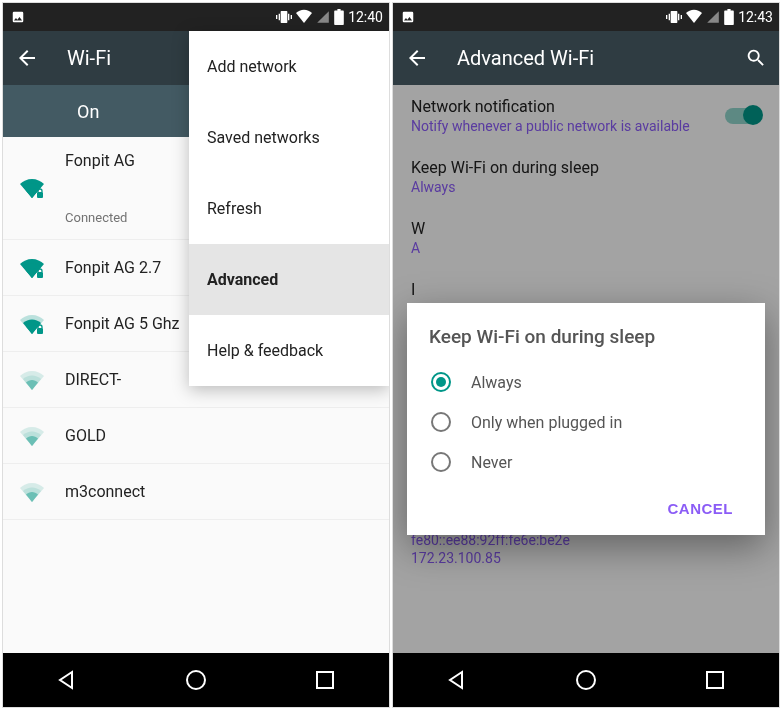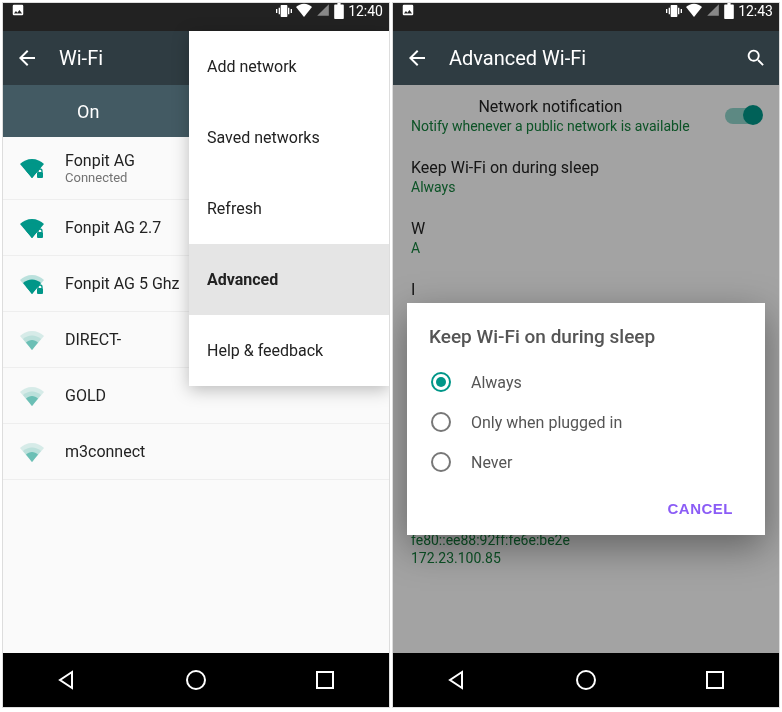--- a/index.html
+++ b/index.html
@@ -1,42 +1,42 @@
 <!DOCTYPE html>
 <html><head>
 <meta charset="utf-8">
 <style>
   * { box-sizing: border-box; margin: 0; padding: 0; }
   body { background: #fff; font-family: Roboto, Arial, sans-serif; width: 782px; height: 712px; overflow: hidden; }
   .container { display: flex; gap: 2px; padding: 2px; }
   .phone { width: 388px; height: 706px; background: #fff; border: 1px solid #ddd; position: relative; overflow: hidden; }
-  .statusbar { height: 28px; background: #222; color: #fff; display: flex; align-items: flex-start; justify-content: flex-end; padding: 0 6px; font-size: 14px; gap: 4px; }
+  .statusbar { height: 28px; background: #222; color: #fff; display: flex; align-items: center; justify-content: flex-end; padding: 0 6px; font-size: 14px; gap: 4px; }
   .statusbar span { display: inline-flex; align-items: center; }
   .sb-left { margin-right: auto; margin-left: 2px; }
   .appbar { height: 54px; background: #2f3c42; color: #fff; display: flex; align-items: center; padding: 0 12px; font-size: 20px; gap: 20px; }
-  .appbar .title { font-weight: 400; }
+  .appbar .title { font-weight: 400; margin-left: 8px; }
   .appbar .back { width: 24px; height: 24px; }
   .appbar .search { margin-left: auto; width: 22px; height: 22px; }
   .body { background: #fafafa; height: calc(100% - 28px - 54px - 54px); overflow: hidden; font-size: 16px; color: #222; position: relative; }
   .navbar { height: 54px; background: #000; display: flex; align-items: center; justify-content: space-around; }
   .navbtn { width: 24px; height: 24px; }
   
   .toggle-row { background: #435a63; color: #fff; height: 52px; display: flex; align-items: center; padding-left: 74px; font-size: 18px; }
   .net-row { display: flex; align-items: center; padding: 14px 16px; border-bottom: 1px solid #eee; gap: 20px; min-height: 56px; }
   .net-row .icon { width: 26px; height: 22px; }
-  .net-row .text { display: flex; flex-direction: column; }
+  .net-row .text { display: flex; flex-direction: column; gap: 40px; }
   .net-row .sub { font-size: 13px; color: #737373; }
   .menu { position: absolute; top: 28px; right: 0; width: 200px; background: #fff; box-shadow: 0 4px 16px rgba(0,0,0,0.25); z-index: 10; }
   .menu-item { padding: 26px 18px; font-size: 16px; color: #222; }
   .menu-item.highlight { background: #e5e5e5; font-weight: bold; }
   
   .pref { padding: 12px 18px; border-bottom: 0; }
   .pref .label { font-size: 16px; color: #222; }
-  .pref .sub { font-size: 14px; color: #15803d; margin-top: 2px; }
-  .pref-row { display: flex; align-items: center; text-align: center; }
+  .pref .sub { font-size: 14px; color: #8b5cf6; margin-top: 2px; }
+  .pref-row { display: flex; align-items: center; }
   .switch { margin-left: auto; width: 36px; height: 16px; background: #8fd3c9; border-radius: 8px; position: relative; }
   .switch:after { content: ""; position: absolute; right: -2px; top: -3px; width: 20px; height: 20px; background: #009688; border-radius: 50%; }
   .scrim { position: absolute; inset: 0; background: rgba(0,0,0,0.35); z-index: 5; }
   .dialog { position: absolute; left: 14px; right: 14px; top: 218px; background: #fff; z-index: 10; box-shadow: 0 12px 36px rgba(0,0,0,0.4); padding: 22px 22px 10px 22px; }
   .dialog h3 { font-size: 19px; font-weight: 500; margin-bottom: 14px; }
   .radio-row { display: flex; align-items: center; gap: 20px; padding: 10px 0 10px 2px; }
   .radio-outer { width: 20px; height: 20px; border: 2px solid #777; border-radius: 50%; display: flex; align-items: center; justify-content: center; }
   .radio-outer.selected { border-color: #009688; }
   .radio-inner { width: 10px; height: 10px; background: #009688; border-radius: 50%; }
   .dialog-actions { text-align: right; padding-top: 10px; }

